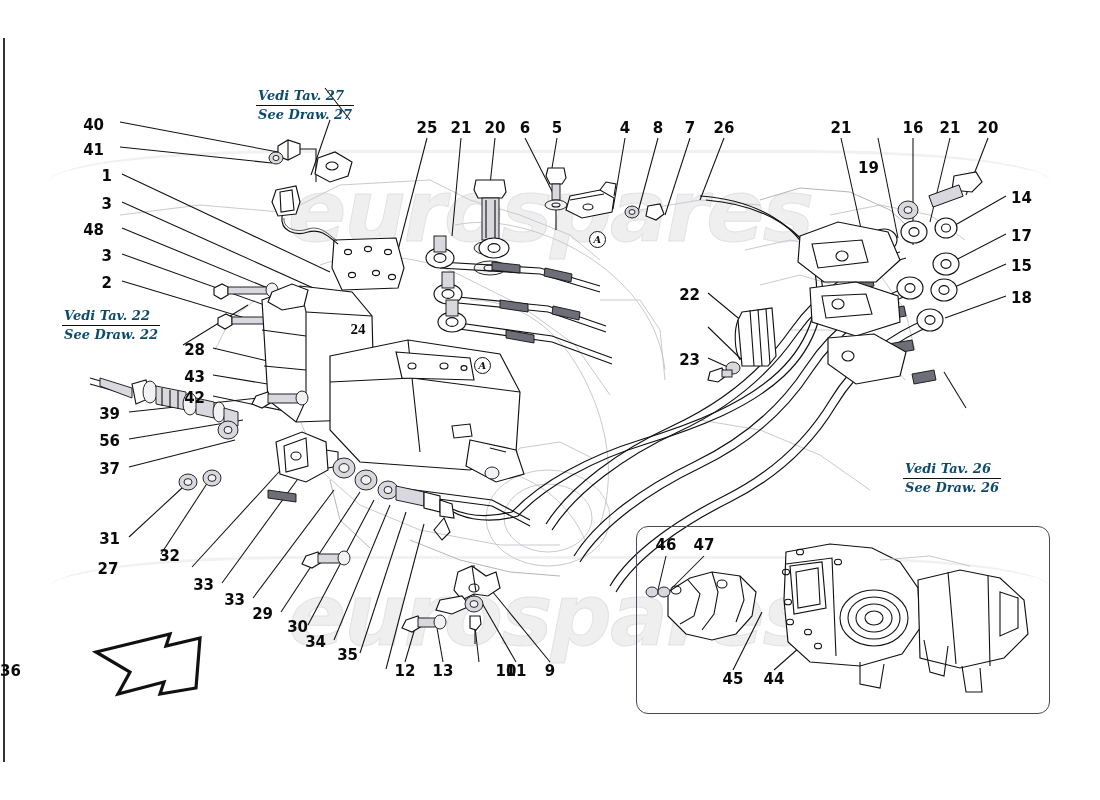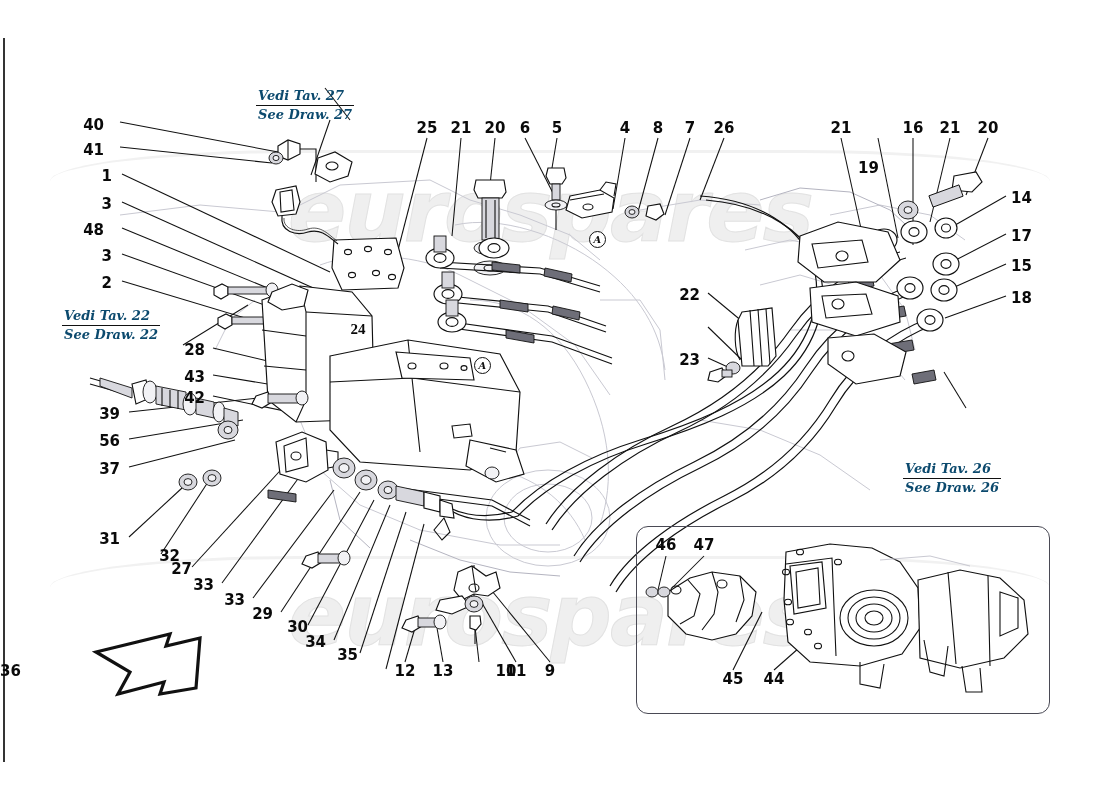--- a/index.html
+++ b/index.html
@@ -576,21 +576,21 @@
       <div class="lbl" style="top: 249px; left: 0px; width: 112px; text-align: right;">3</div>
       <div class="lbl" style="top: 276px; left: 0px; width: 112px; text-align: right;">2</div>
       <div class="lbl" style="top: 343px; left: 0px; width: 205px; text-align: right;">28</div>
       <div class="lbl" style="top: 370px; left: 0px; width: 205px; text-align: right;">43</div>
       <div class="lbl" style="top: 391px; left: 0px; width: 205px; text-align: right;">42</div>
       <div class="lbl" style="top: 407px; left: 0px; width: 120px; text-align: right;">39</div>
       <div class="lbl" style="top: 434px; left: 0px; width: 120px; text-align: right;">56</div>
       <div class="lbl" style="top: 462px; left: 0px; width: 120px; text-align: right;">37</div>
       <div class="lbl" style="top: 532px; left: 0px; width: 120px; text-align: right;">31</div>
       <div class="lbl" style="top: 549px; left: 0px; width: 152px; text-align: right; padding-left: 28px;">32</div>
-      <div class="lbl" style="top: 562px; left: 8px; width: 184px; text-align: right;">27</div>
+      <div class="lbl" style="top: 562px; left: 16px; width: 184px; text-align: center;">27</div>
       <div class="lbl" style="top: 578px; left: 0px; width: 214px; text-align: right;">33</div>
       <div class="lbl" style="top: 593px; left: 0px; width: 245px; text-align: right;">33</div>
       <div class="lbl" style="top: 607px; left: 0px; width: 273px; text-align: right;">29</div>
       <div class="lbl" style="top: 620px; left: 0px; width: 300px; text-align: right; margin-left: 8px;">30</div>
       <div class="lbl" style="top: 635px; left: 0px; width: 326px; text-align: right;">34</div>
       <div class="lbl" style="top: 648px; left: 6px; width: 352px; text-align: right;">35</div>
       <div class="lbl" style="top: 664px; left: 0px; width: 378px; text-align: left;">36</div>
       <div class="lbl" style="top: 121px; left: 407px; width: 40px; text-align: center;">25</div>
       <div class="lbl" style="top: 121px; left: 441px; width: 40px; text-align: center;">21</div>
       <div class="lbl" style="top: 121px; left: 475px; width: 40px; text-align: center;">20</div>

